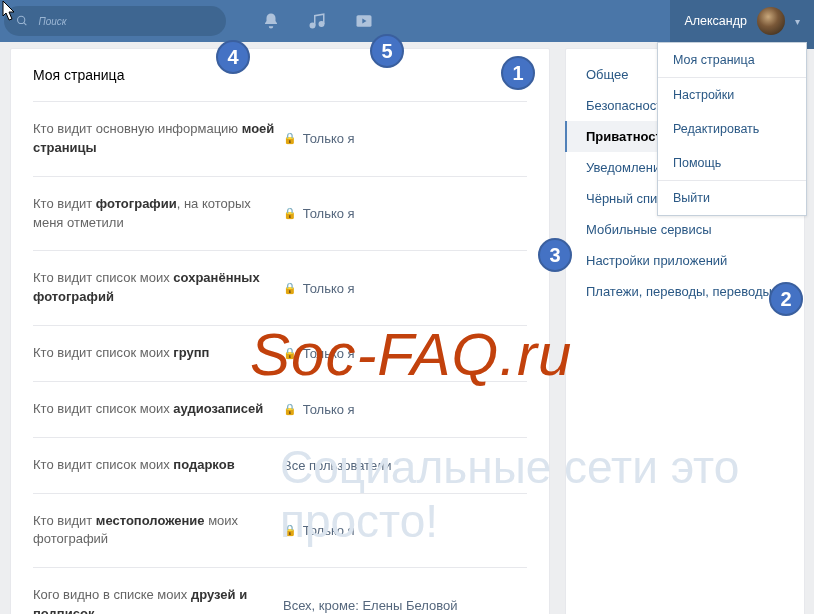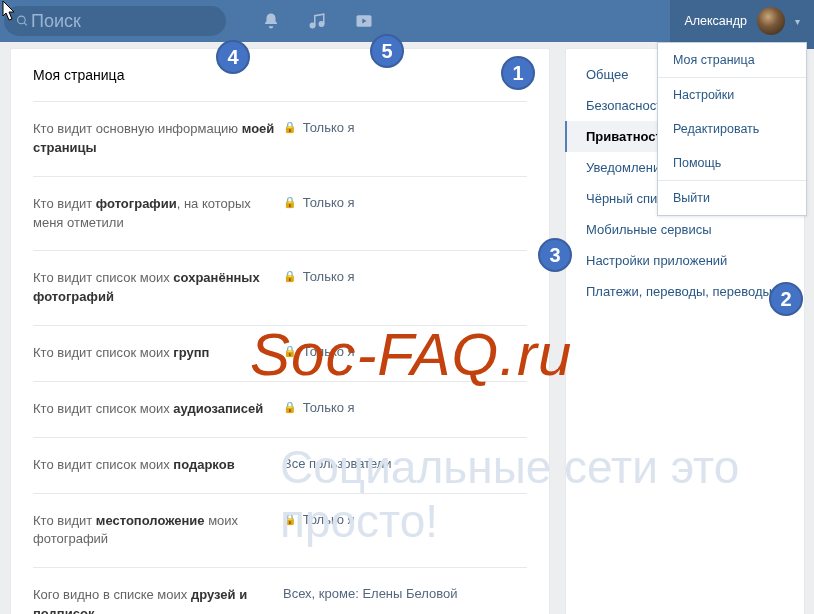--- a/index.html
+++ b/index.html
@@ -1,34 +1,34 @@
 <!DOCTYPE html>
 <html><head>
 <meta charset="utf-8">
 <style>
   * { margin: 0; padding: 0; box-sizing: border-box; font-family: -apple-system, Helvetica, Arial, sans-serif; }
   body { width: 814px; height: 614px; background: #edeef0; overflow: hidden; position: relative; }
   .header { position: fixed; top: 0; left: 0; width: 814px; height: 42px; background: #4a76a8; display: flex; align-items: center; z-index: 50; }
   .search-box { margin-left: 4px; width: 222px; height: 30px; background: #3e6691; border-radius: 15px; display: flex; align-items: center; padding: 0 12px; }
-  .search-box input { background: transparent; border: none; color: #9ab5d3; font-size: 18px; outline: none; width: 100%; margin-left: 2px; }
+  .search-box input { background: transparent; border: none; color: #9ab5d3; font-size: 10px; outline: none; width: 100%; margin-left: 10px; font-style: italic; }
   .search-box input::placeholder { color: #9ab5d3; }
   .hdr-icons { display: flex; align-items: center; gap: 28px; margin-left: 36px; }
   .hdr-icon { color: #aec2db; display: flex; align-items: center; }
   .spacer { flex: 1; }
   .user { display: flex; align-items: center; gap: 10px; padding-right: 14px; color: #fff; font-size: 12.5px; background: #3e6691; height: 55px; padding-left: 14px; }
   .avatar { width: 28px; height: 28px; border-radius: 50%; background: radial-gradient(circle at 40% 35%, #c9a87c 0%, #7a5838 40%, #2d2418 100%); }
   .chev { color: #aec2db; font-size: 10px; }
   .dropdown { position: absolute; top: 42px; right: 7px; width: 150px; background: #fff; border: 1px solid #c5d0db; box-shadow: 0 1px 3px rgba(0,0,0,.1); z-index: 60; }
   .dropdown-item { padding: 10px 15px; font-size: 12.5px; color: #2a5885; cursor: pointer; }
   .dropdown hr { border: none; border-top: 1px solid #e7e8ec; }
   .content { display: flex; gap: 15px; margin-top: 48px; padding-left: 10px; }
   .card { background: #fff; border: 1px solid #e7e8ec; border-radius: 2px; }
   .main-card { width: 540px; padding: 18px 22px 10px; }
   .card-title { font-size: 14px; color: #000; margin-bottom: 18px; }
-  .setting-row { display: flex; align-items: flex-start; padding: 18px 0; border-top: 1px solid #e7e8ec; }
+  .setting-row { display: flex; align-items: center; padding: 18px 0; border-top: 1px solid #e7e8ec; }
   .setting-row:first-of-type { border-top: 1px solid #e7e8ec; }
   .label-col { width: 250px; font-size: 13px; color: #656565; line-height: 1.45; }
   .label-col b, .label-col strong { color: #333; font-weight: 600; }
   .value-col { font-size: 13px; color: #55677d; display: flex; align-items: center; gap: 6px; cursor: pointer; }
   .lock { color: #99a2ad; font-size: 11px; }
   .side-card { width: 240px; padding: 10px 0; }
   .side-item { padding: 8px 20px; font-size: 13px; color: #2a5885; cursor: pointer; }
   .side-item.active { font-weight: 700; color: #000; border-left: 2px solid #5181b8; background: #f0f2f5; margin-left: -1px; padding-left: 19px; }
   .watermark { position: absolute; top: 320px; left: 250px; font-size: 60px; color: #c2410c; font-style: italic; font-weight: 300; pointer-events: none; z-index: 1; letter-spacing: 1px; }
   .watermark2 { position: absolute; top: 440px; left: 280px; font-size: 46px; color: #dbe4ee; font-weight: 300; pointer-events: none; z-index: 1; }

